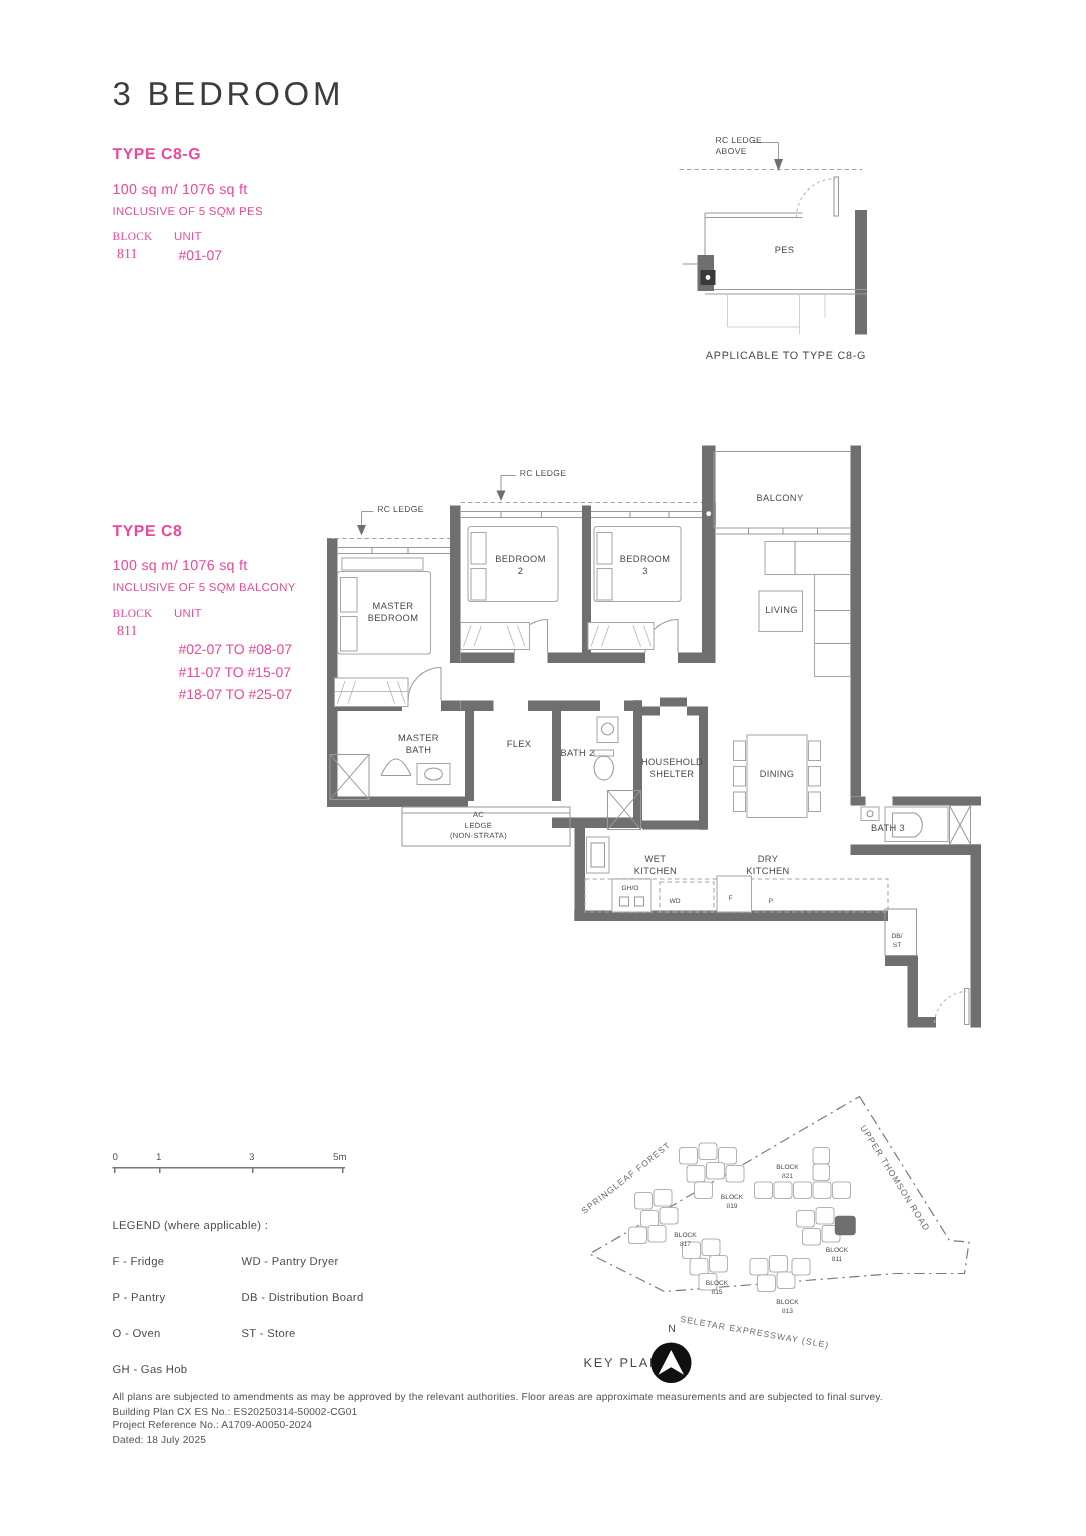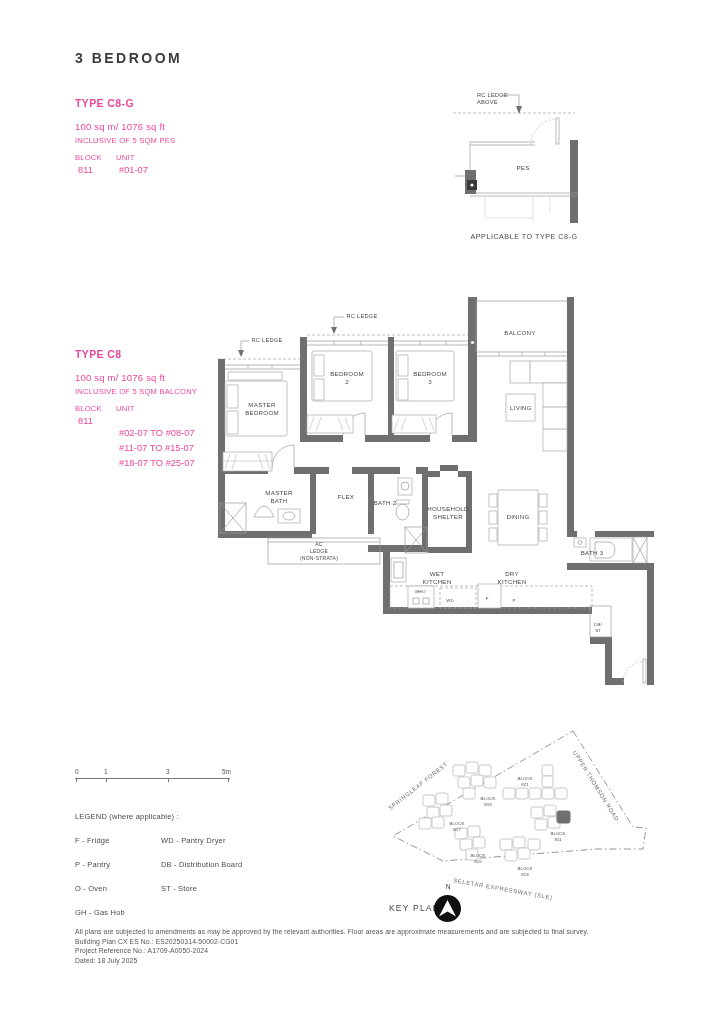--- a/index.html
+++ b/index.html
@@ -1,25 +1,25 @@
 <!DOCTYPE html>
 <html><head>
 <meta charset="utf-8">
 <style>
   html,body{margin:0;padding:0;background:#fff;}
   .page{position:relative;width:724px;height:1024px;background:#ffffff;
         font-family:"Liberation Sans",sans-serif;color:#474747;overflow:hidden;}
-  .title{position:absolute;left:75px;top:50px;font-size:14px;letter-spacing:2.5px;color:#3c3c3c;font-weight:700;}
+  .title{position:absolute;left:75px;top:50px;font-size:22px;letter-spacing:2.5px;color:#3c3c3c;font-weight:400;}
   .info{position:absolute;color:#ec4899;}
   .tname{font-weight:bold;font-size:10.5px;letter-spacing:.4px;}
   .area{margin-top:12px;font-size:9.5px;letter-spacing:.2px;}
   .incl{margin-top:4px;font-size:7.6px;letter-spacing:.2px;}
   .bu{margin-top:8px;font-size:7.6px;}
   .bu-row{display:flex;}
-  .bu-c1{width:41px;flex:0 0 41px;}
+  .bu-c1{width:41px;flex:0 0 41px;font-family:Liberation Serif, serif;}
   .bu-h{font-size:7.6px;letter-spacing:.2px;}
   .bu-v{font-size:9.3px;margin-top:3px;}
   .bu-v1{font-size:9.3px;margin-top:3px;padding-left:3px;}
   .units{font-size:9.3px;margin-top:13px;line-height:15px;white-space:pre-line;}
   .lbl{position:absolute;transform:translate(-50%,-50%);white-space:pre-line;text-align:center;
        line-height:1.3;letter-spacing:.25px;color:#4a4a4a;}
   .f62{font-size:6.2px;}
   .f57{font-size:5.7px;}
   .f50{font-size:5px;line-height:1.35;}
   .f44{font-size:4.4px;line-height:1.25;letter-spacing:0;}

